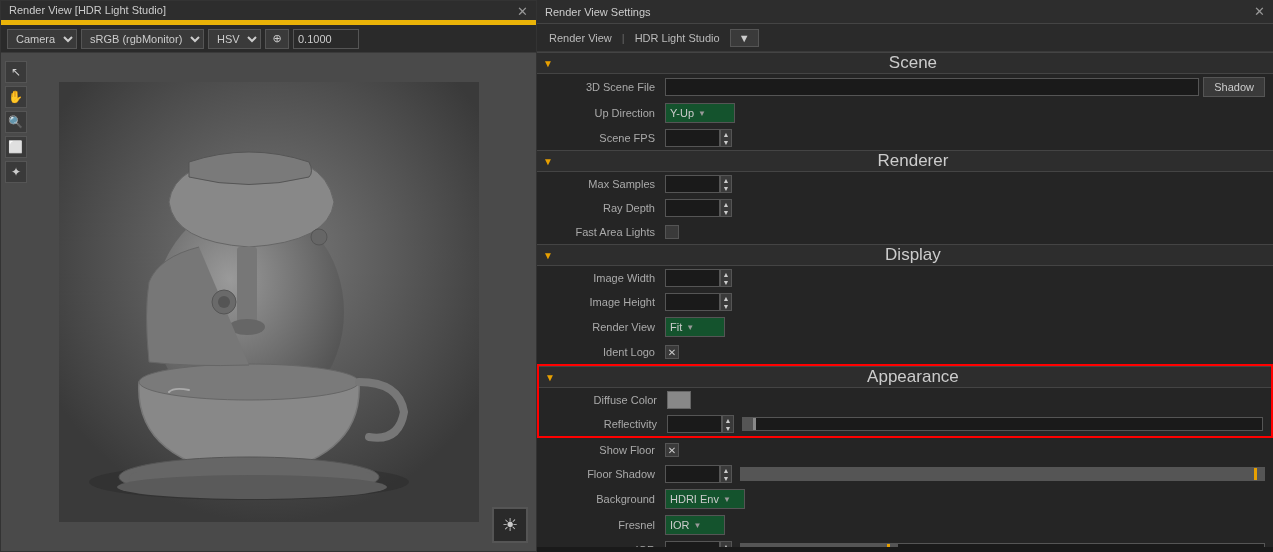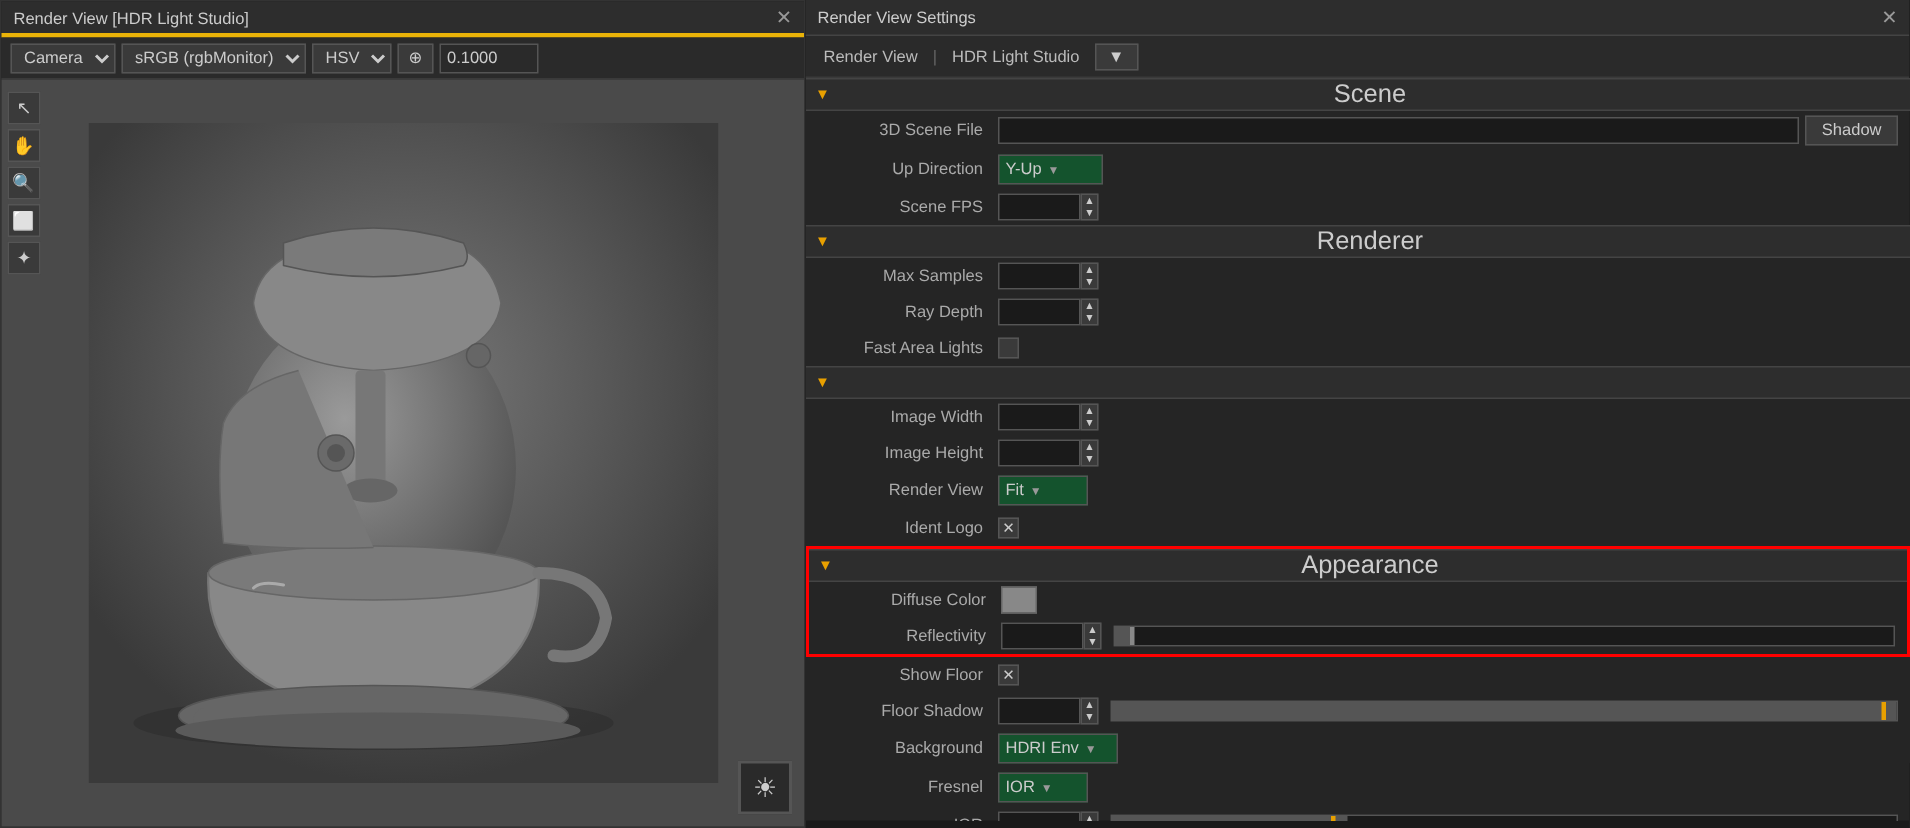--- a/index.html
+++ b/index.html
@@ -19,23 +19,23 @@
       width: 537px;
       height: 552px;
       background: #1e1e1e;
       border: 1px solid #333;
       display: flex;
       flex-direction: column;
       flex-shrink: 0;
     }
     .left-titlebar {
       background: #2d2d2d;
-      border-bottom: 3px solid #eab308;
-      display: flex;
-      align-items: flex-end;
+      border-bottom: 5px solid #eab308;
+      display: flex;
+      align-items: flex-start;
       justify-content: space-between;
       padding: 3px 8px;
       height: 24px;
     }
     .left-titlebar-title {
       color: #ccc;
       font-size: 11px;
     }
     .close-btn {
       color: #999;
@@ -511,20 +511,21 @@
 
     <div class="settings-row">
       <span class="settings-label">Fast Area Lights</span>
       <div class="settings-control">
         <div class="checkbox-input"></div>
       </div>
     </div>
 
     <div class="section-header">
       <span class="section-arrow">▼</span>
+      <span class="section-title">Display</span>
     </div>
 
     <div class="settings-row">
       <span class="settings-label">Image Width</span>
       <div class="settings-control">
         <div class="spinner-group">
           <input class="spinner-input" type="text" style="">
           <div class="spinner-arrows">
             <div class="spinner-arrow">▲</div>
             <div class="spinner-arrow">▼</div>

